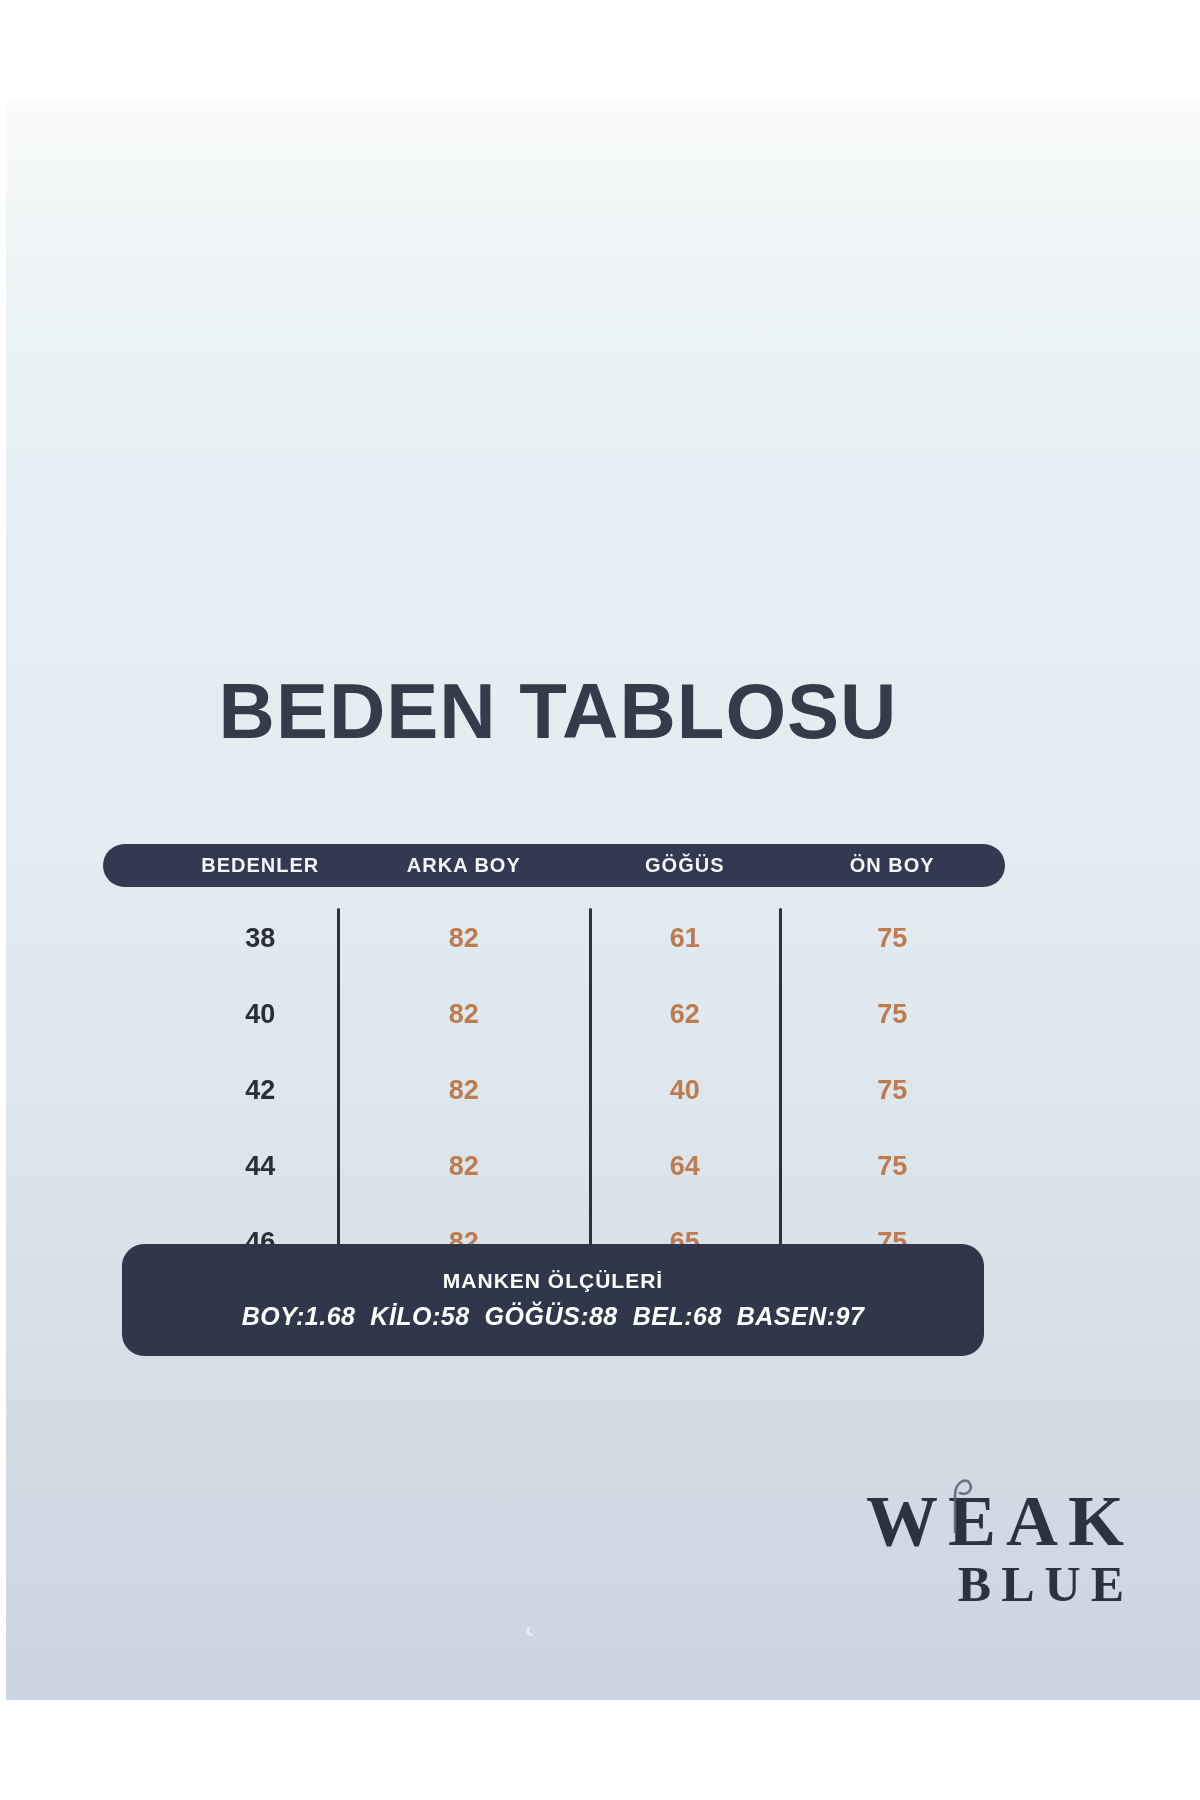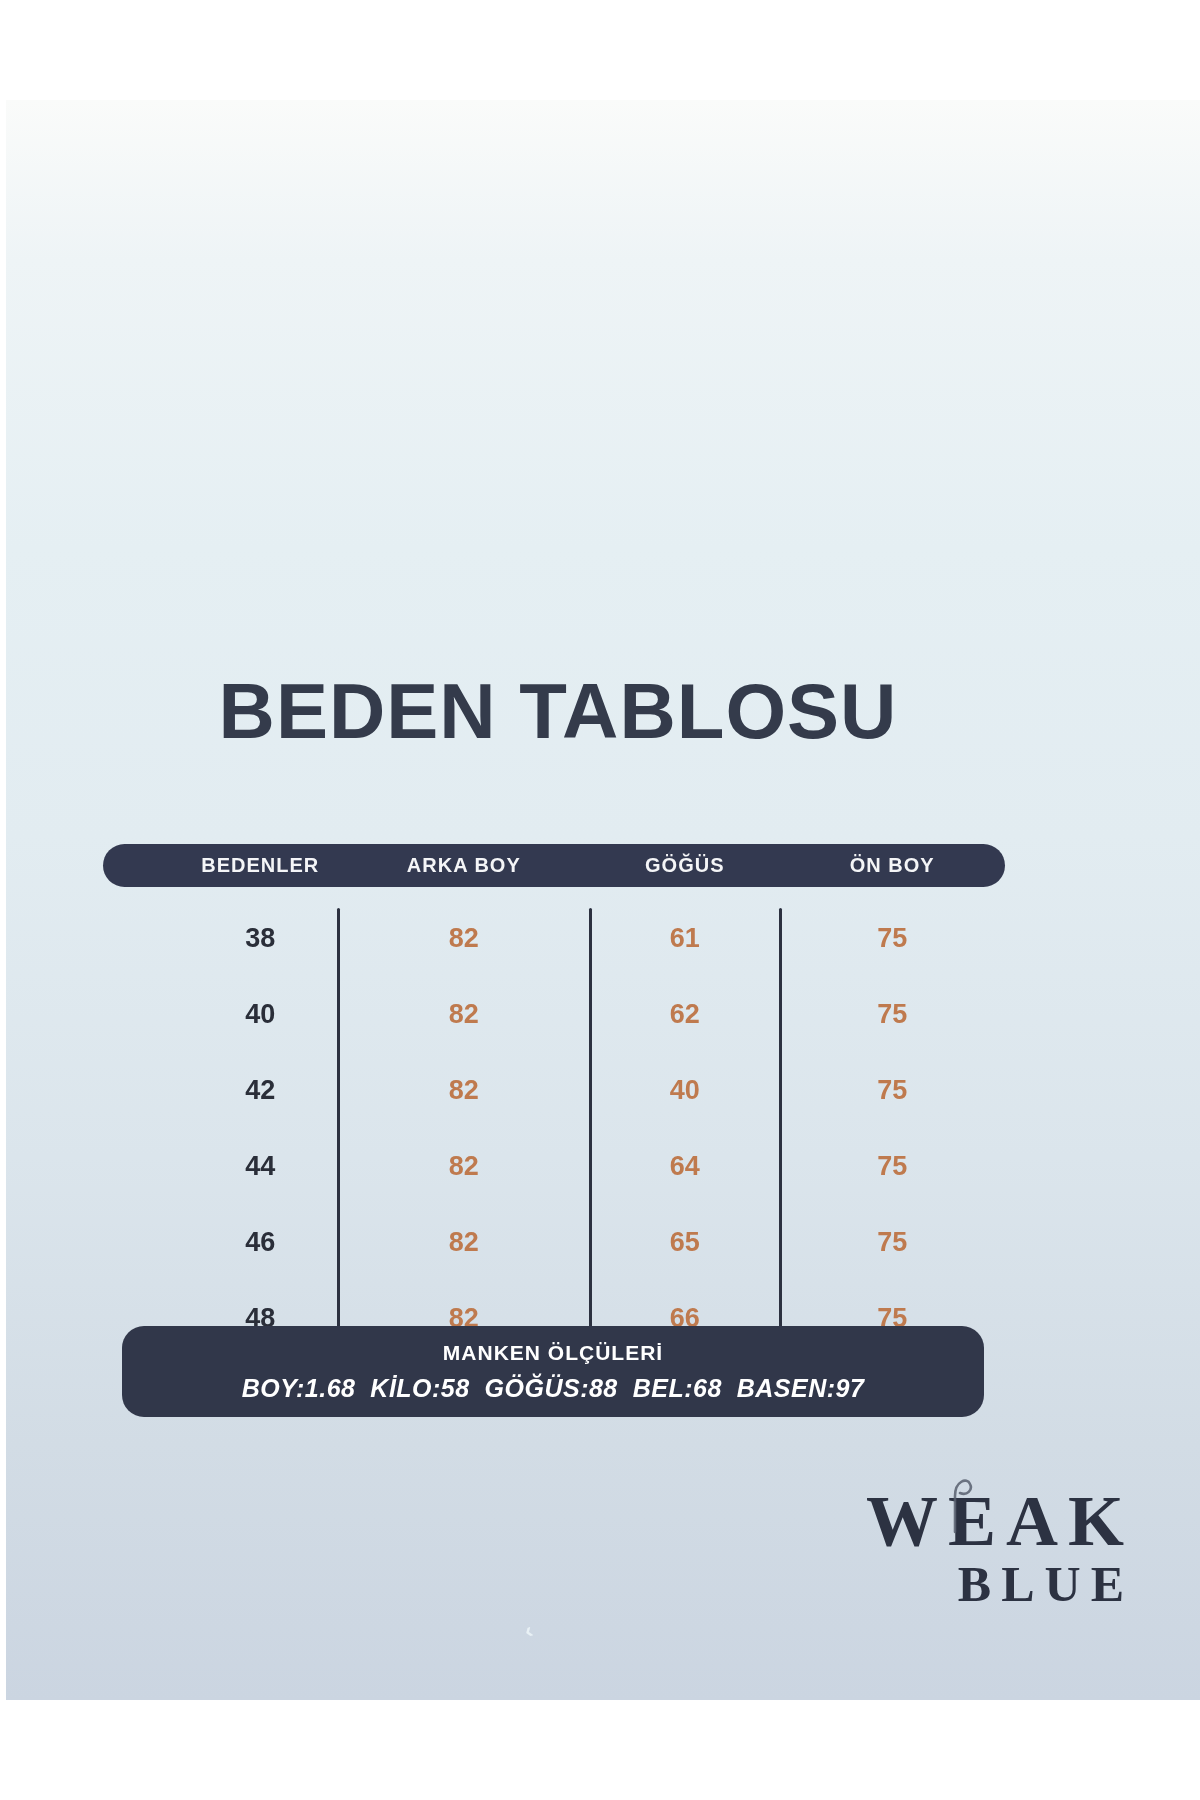--- a/index.html
+++ b/index.html
@@ -82,22 +82,22 @@
     width: 3px;
     background: #2c3140;
     border-radius: 2px;
   }
   .vline.v1 { left: calc(26% - 1px); }
   .vline.v2 { left: calc(54% - 1px); }
   .vline.v3 { left: calc(75% - 1px); }
 
   
   .model-box {
-    position: absolute; left: 116px; top: 1226px;
-    width: 862px; height: 91px;
+    position: absolute; left: 116px; top: 1144px;
+    width: 862px; height: 112px;
     background: #31374a;
     border-radius: 22px;
     display: flex; flex-direction: column;
     align-items: center; justify-content: center;
     gap: 9px;
     color: #ffffff;
   }
   .model-title { font-size: 21px; font-weight: 700; letter-spacing: 1px; }
   .model-values { font-size: 25px; font-weight: 700; letter-spacing: 0.5px; white-space: pre; font-style: italic; }
 

